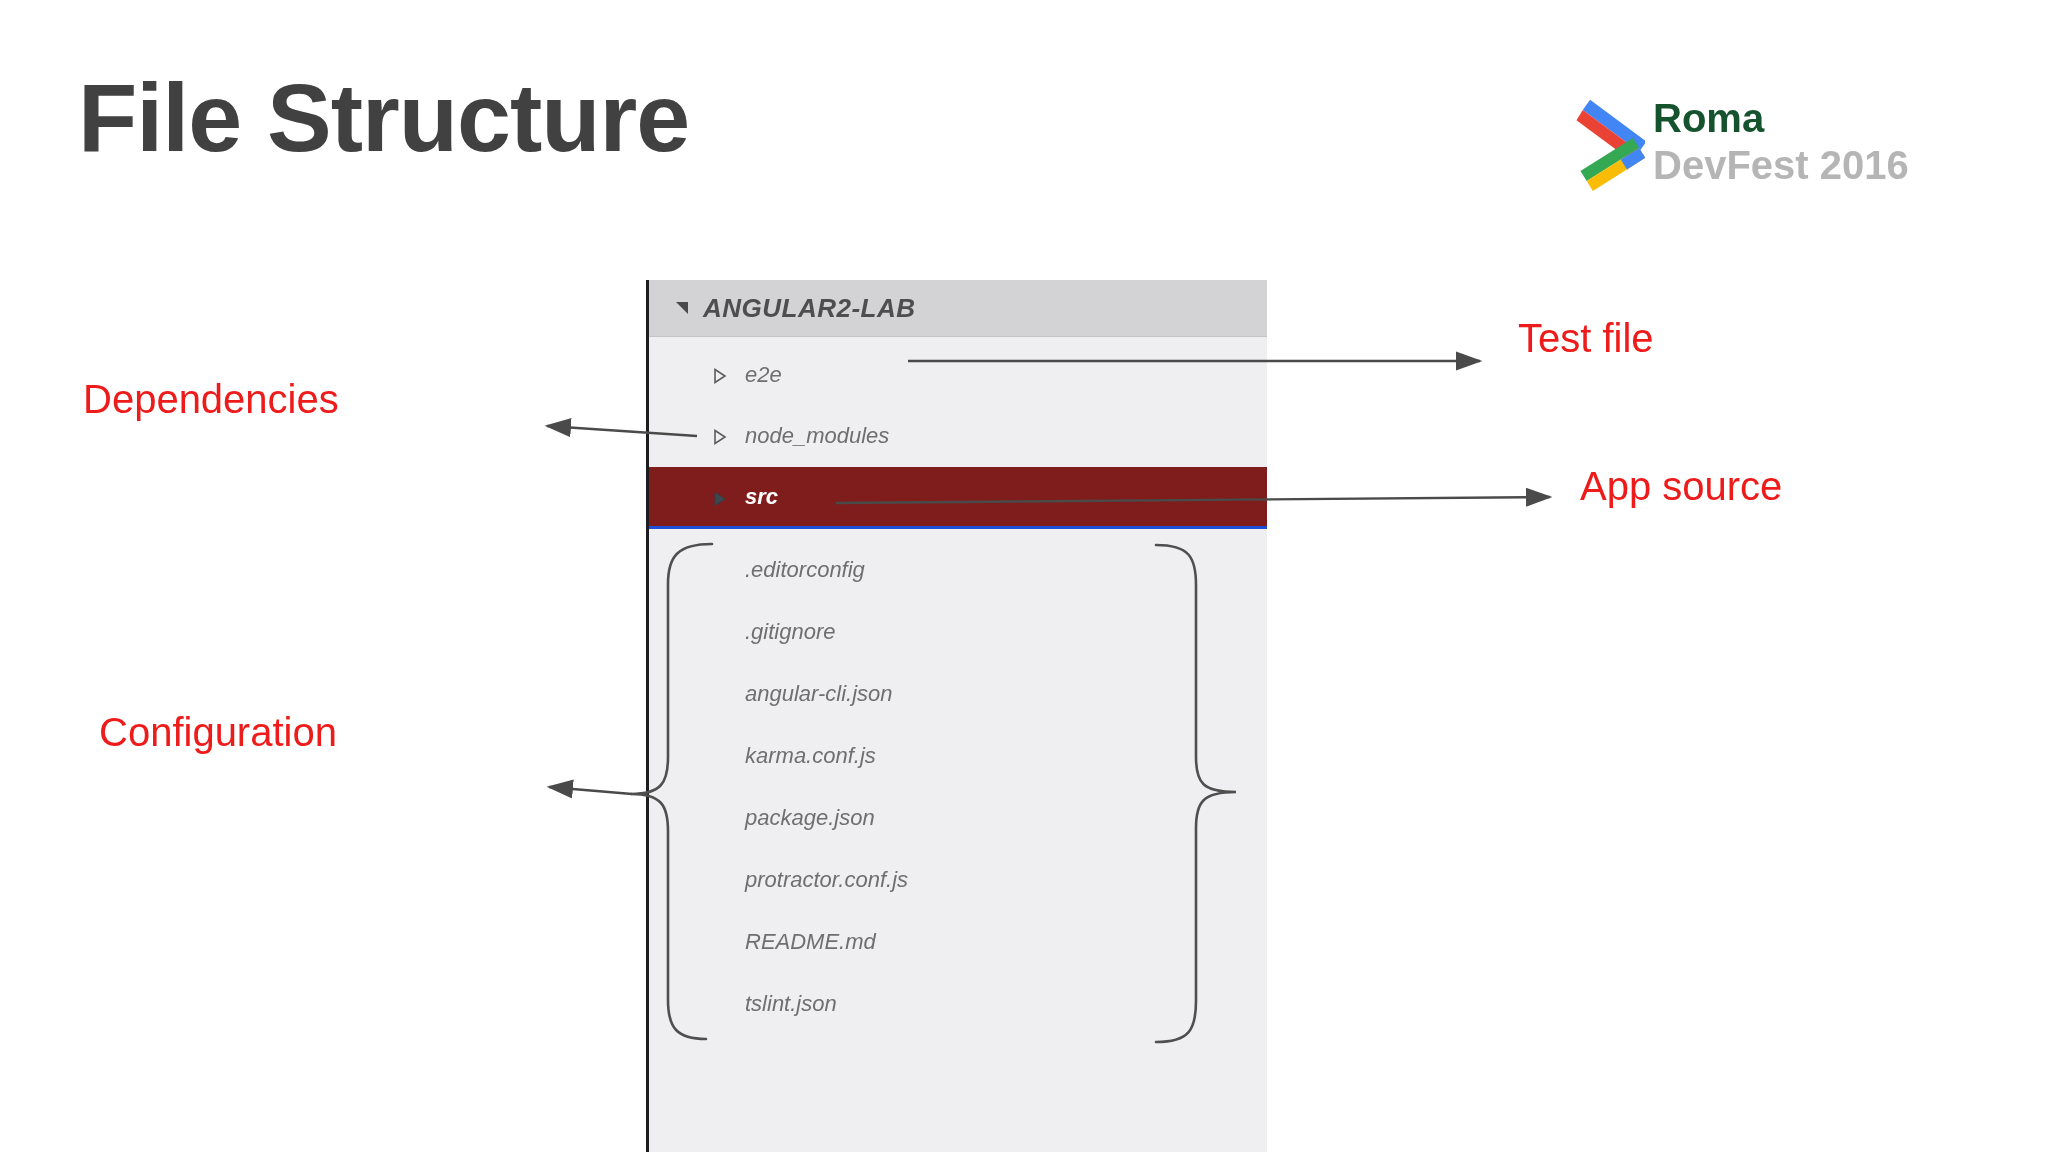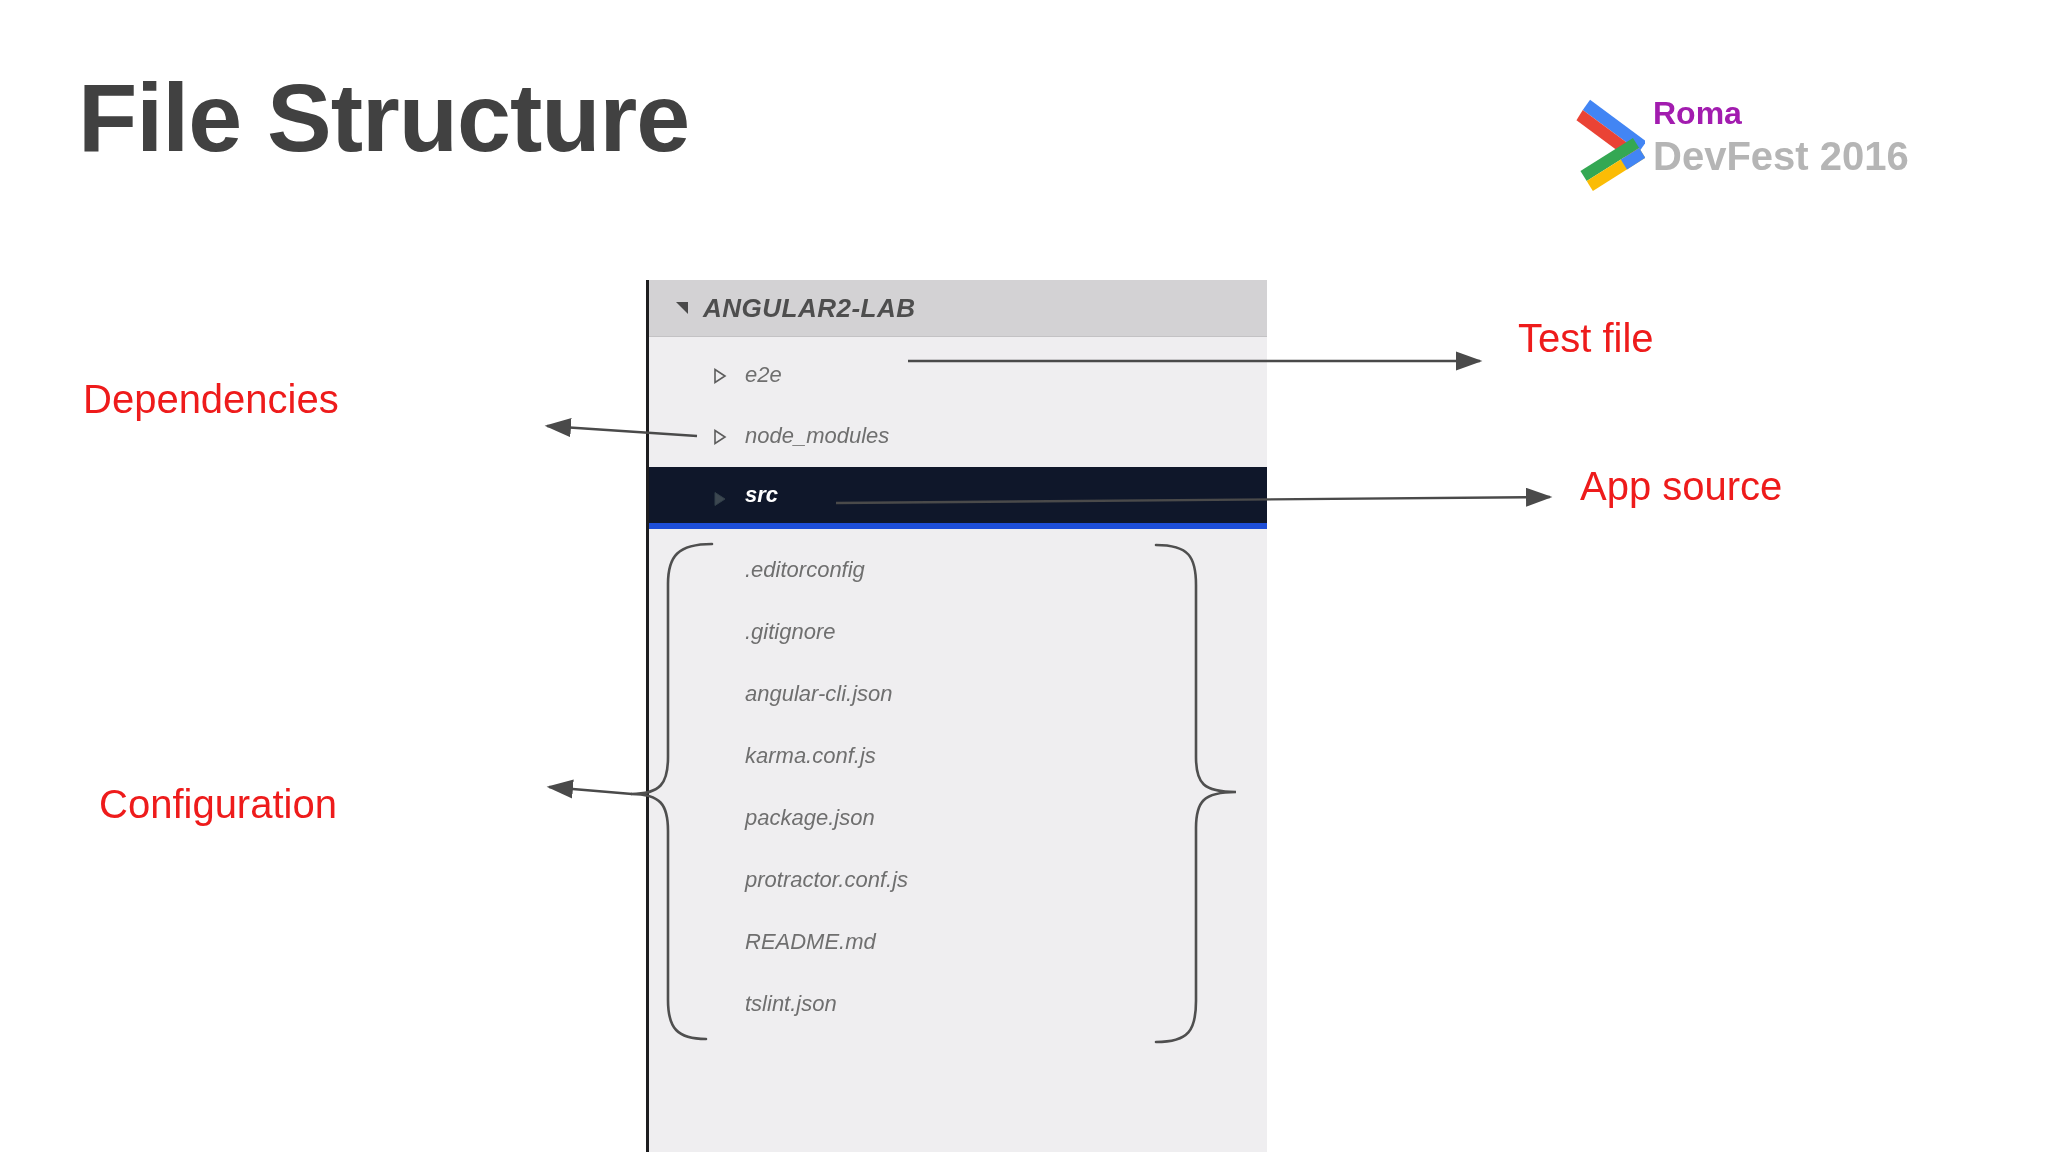--- a/index.html
+++ b/index.html
@@ -10,21 +10,21 @@
   }
   
   .slide-title{
     position:absolute;left:78px;top:22px;
     font-size:97px;font-weight:800;color:#414141;letter-spacing:-1px;line-height:1.1;
   }
   
   .logo{position:absolute;left:1575px;top:50px;width:420px;height:110px;}
   .logo-icon{position:absolute;left:0;top:6px;width:70px;height:92px;}
   .logo-text{position:absolute;left:78px;top:2px;line-height:1.18;}
-  .logo-event{font-size:32px;font-weight:700;color:#a21caf;}
+  .logo-event{font-size:40px;font-weight:700;color:#14532d;}
   .logo-edition{font-size:40px;font-weight:700;color:#b5b5b5;}
   
   .panel{
     position:absolute;left:646px;top:237px;width:621px;height:879px;
     background:#efeef0;border-left:3px solid #1d1d1f;box-sizing:border-box;font-style:italic;
   }
   .panel-header{
     position:absolute;left:0;top:0;right:0;height:56px;background:#d3d2d4;
     border-bottom:1px solid #c3c2c4;display:flex;align-items:center;
   }
@@ -35,32 +35,32 @@
   }
   .tree-row{
     position:absolute;left:0;right:0;height:62px;display:flex;align-items:center;
     font-size:22px;color:#6f6f6f;
   }
   .tree-row .disclosure{position:absolute;left:64px;top:24px;width:14px;height:16px;}
   .tree-row .row-label{position:absolute;left:96px;}
   .row-e2e{top:64px;}
   .row-node{top:125px;padding-left:37px;}
   .row-src{
-    top:187px;background:#0f172a;border-bottom:6px solid #1d4ed8;box-sizing:border-box;
+    top:187px;background:#7f1d1d;border-bottom:3px solid #1d4ed8;box-sizing:border-box;
   }
   .row-src .row-label{color:#ffffff;font-weight:700;}
   .file-row{height:62px;}
   .f0{top:259px;} .f1{top:321px;} .f2{top:383px;} .f3{top:445px;}
   .f4{top:507px;} .f5{top:569px;} .f6{top:631px;} .f7{top:693px;padding-left:31px;}
   
   .annotation{
     position:absolute;font-size:40px;color:#ee1b1b;line-height:1.05;white-space:nowrap;
   }
   .ann-dependencies{left:83px;top:335px;}
-  .ann-configuration{left:99px;top:740px;}
+  .ann-configuration{left:99px;top:668px;}
   .ann-testfile{left:1518px;top:274px;}
   .ann-appsource{left:1580px;top:422px;}
   
   .overlay{position:absolute;left:0;top:0;width:2048px;height:1152px;pointer-events:none;}
 </style>
 </head>
 <body>
 
 <div id="stage">
 

